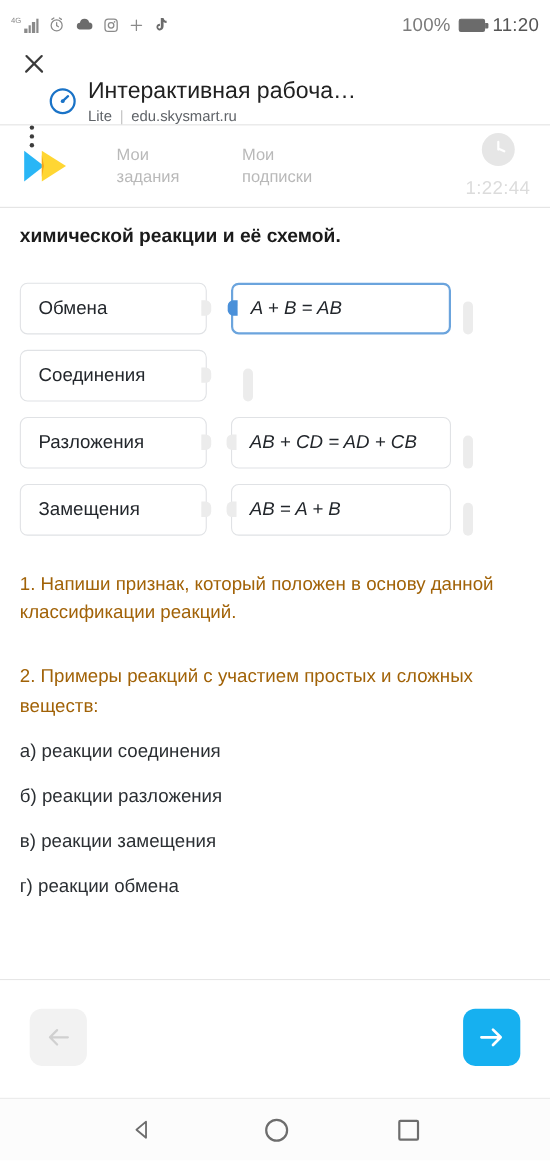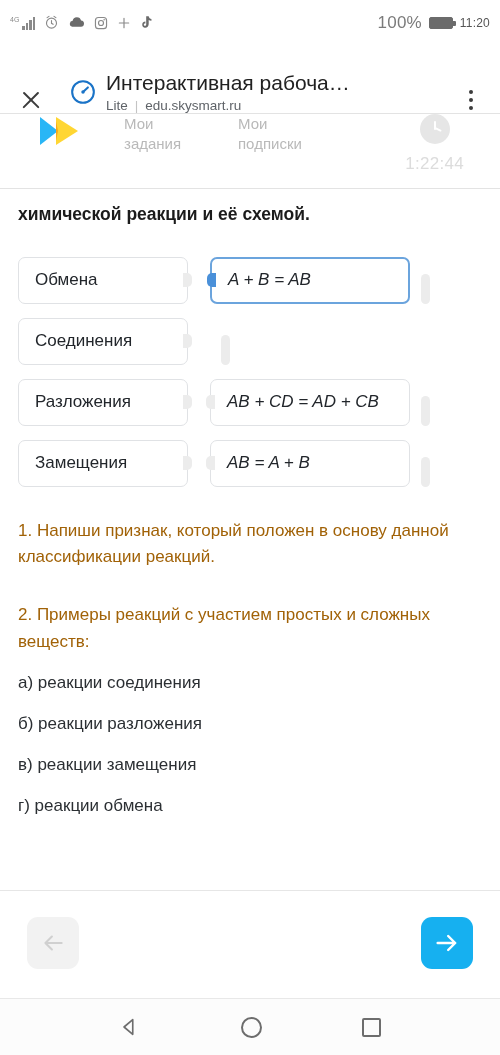--- a/index.html
+++ b/index.html
@@ -12,31 +12,31 @@
   .screen { position: relative; width: 500px; height: 1055px; background:#fff; }
 
   
   .statusbar {
     height: 45px; display: flex; align-items: center;
     padding: 0 10px; color: #8a8a8a;
   }
   .status-left { display: flex; align-items: center; gap: 9px; flex: 1; }
   .status-right { display: flex; align-items: center; gap: 7px; }
   .status-pct { font-size: 17px; color: #7b7b7b; letter-spacing: .2px; }
-  .status-time { font-size: 12px; color: #555; letter-spacing: .2px; }
+  .status-time { font-size: 17px; color: #555; letter-spacing: .2px; }
   .sig { display:flex; align-items:flex-end; gap:1px; height:14px; }
   .sig i { display:block; width:2.5px; background:#8a8a8a; }
   .sig i:nth-child(1){height:4px}.sig i:nth-child(2){height:7px}
   .sig i:nth-child(3){height:10px}.sig i:nth-child(4){height:13px}
   .gen { font-size:7px; color:#8a8a8a; line-height:1; margin-right:-6px; margin-bottom:7px; }
   .battery { width:24px;height:12px;border:1.5px solid #6b6b6b;border-radius:2px;position:relative;background:#6b6b6b; }
   .battery::after{content:"";position:absolute;right:-4px;top:3px;width:2.5px;height:5px;background:#6b6b6b;border-radius:0 1px 1px 0;}
 
   
-  .browserbar { height: 68px; display:flex; align-items:flex-end; padding: 0 18px; }
+  .browserbar { height: 68px; display:flex; align-items:flex-start; padding: 0 18px; flex-direction: column; }
   .close-x { width: 26px; height: 26px; position: relative; flex: 0 0 26px; }
   .close-x::before, .close-x::after {
     content:""; position:absolute; left:2px; top:12px; width:22px; height:2.4px;
     background:#3b3b3b; border-radius:2px;
   }
   .close-x::before { transform: rotate(45deg); }
   .close-x::after  { transform: rotate(-45deg); }
   .site-block { display:flex; align-items:center; gap:10px; margin-left: 26px; flex:1; min-width:0; }
   .site-logo { width:26px;height:26px;flex:0 0 26px; }
   .site-text { min-width:0; }
@@ -46,21 +46,21 @@
   }
   .site-sub { font-size: 13.5px; color:#5f6368; margin-top:3px; display:flex; align-items:center; gap:7px; }
   .site-sub .sep { color:#c4c4c4; }
   .kebab { width: 22px; height: 26px; display:flex; flex-direction:column;
            align-items:center; justify-content:center; gap:4px; flex:0 0 22px; }
   .kebab span { width:4px;height:4px;border-radius:50%;background:#3c3c3c;display:block; }
 
   .divider { height:1px; background:#e3e3e3; width:100%; }
 
   
-  .appnav { height: 74px; display:flex; align-items:flex-start; padding: 0 36px; }
+  .appnav { height: 74px; display:flex; align-items:center; padding: 0 18px; }
   .sky-logo { width: 46px; height: 34px; flex: 0 0 46px; }
   .navlinks { display:flex; gap: 30px; margin-left: 42px; flex: 1; }
   .navlink { font-size: 15px; color:#b9b9b9; line-height:1.35; width: 84px; }
   .timer { display:flex; align-items:center; gap:10px;flex-direction:column; }
   .timer-circle { width:30px;height:30px;border-radius:50%;background:#e6e6e6;position:relative; }
   .timer-circle::before{content:"";position:absolute;left:14px;top:7px;width:2px;height:9px;background:#fff;border-radius:1px;}
   .timer-circle::after{content:"";position:absolute;left:14px;top:14px;width:2px;height:7px;background:#fff;border-radius:1px;transform:rotate(-65deg);transform-origin:top center;}
   .timer-text { font-size: 17px; color:#dcdcdc; letter-spacing:.3px; }
 
   

